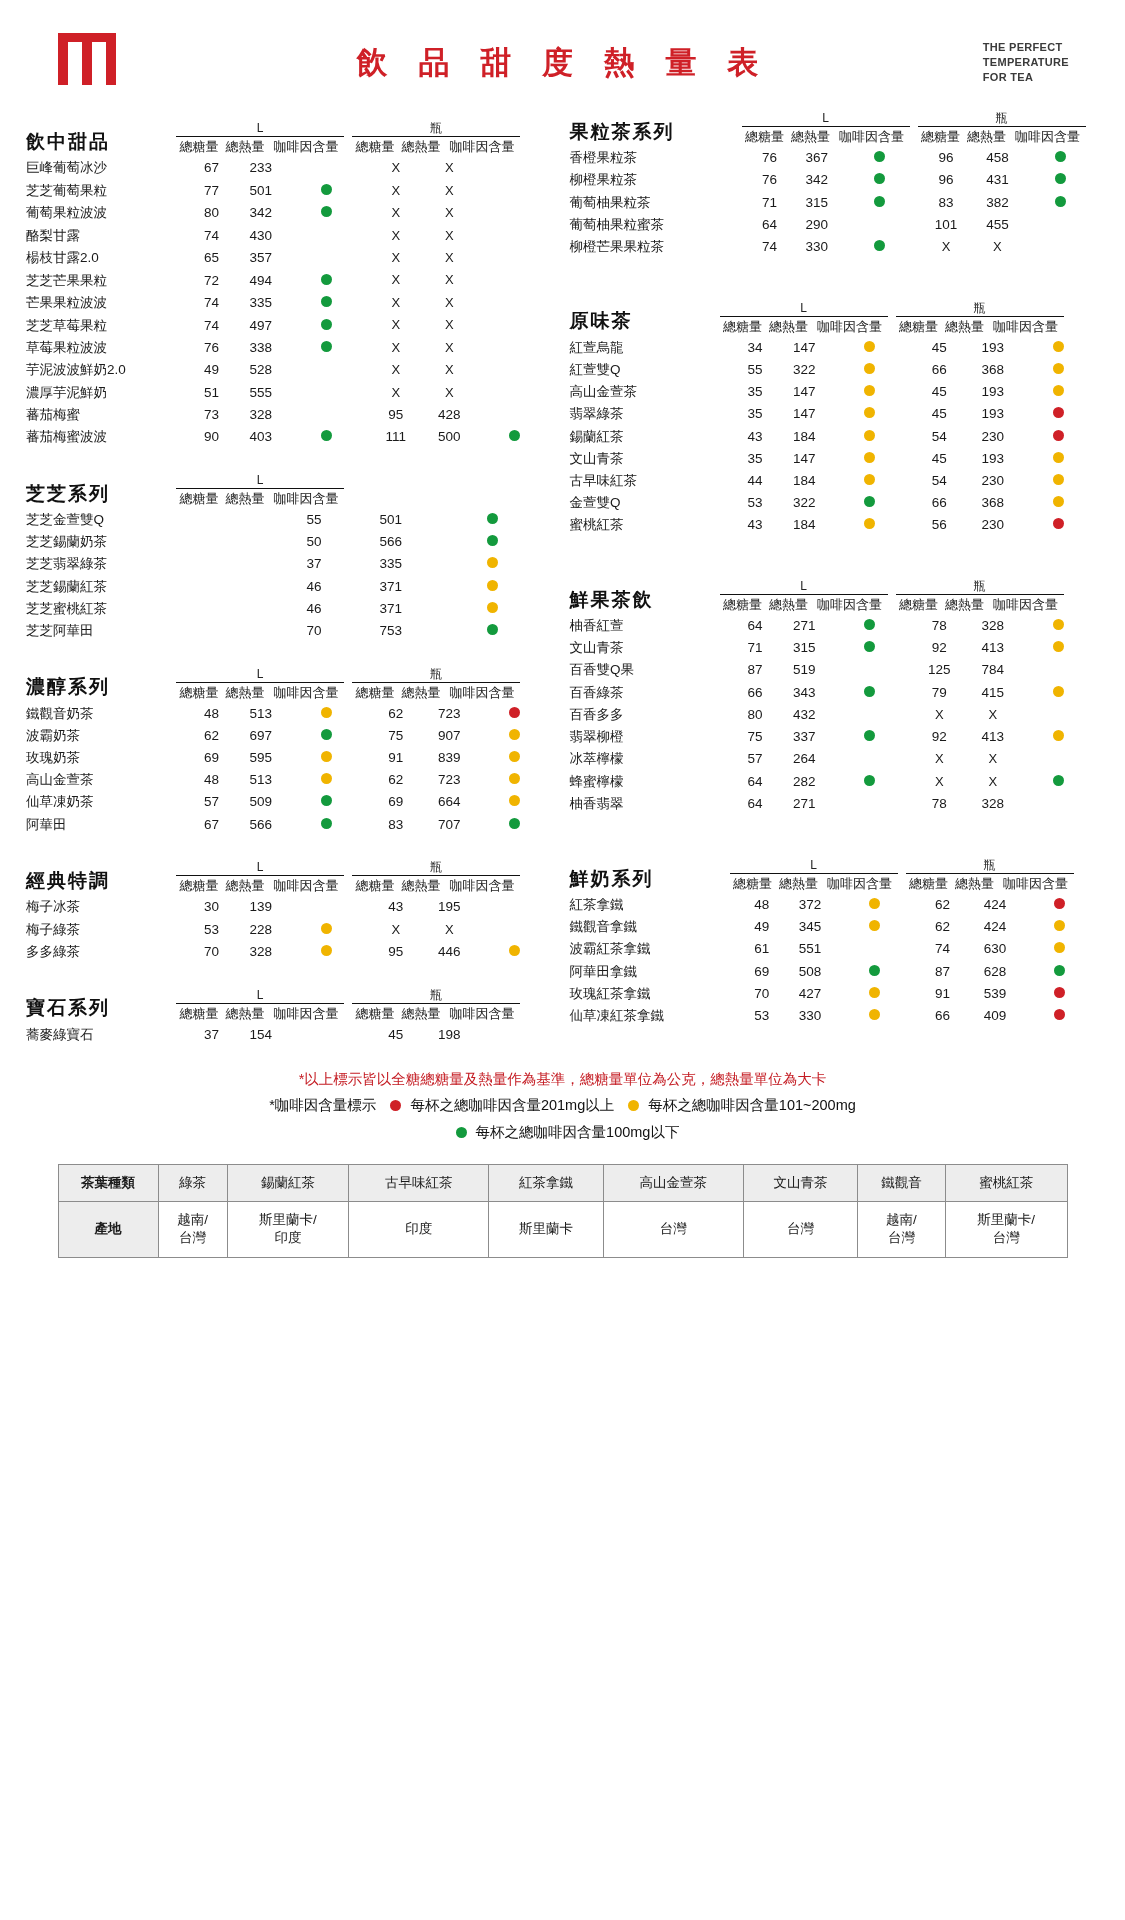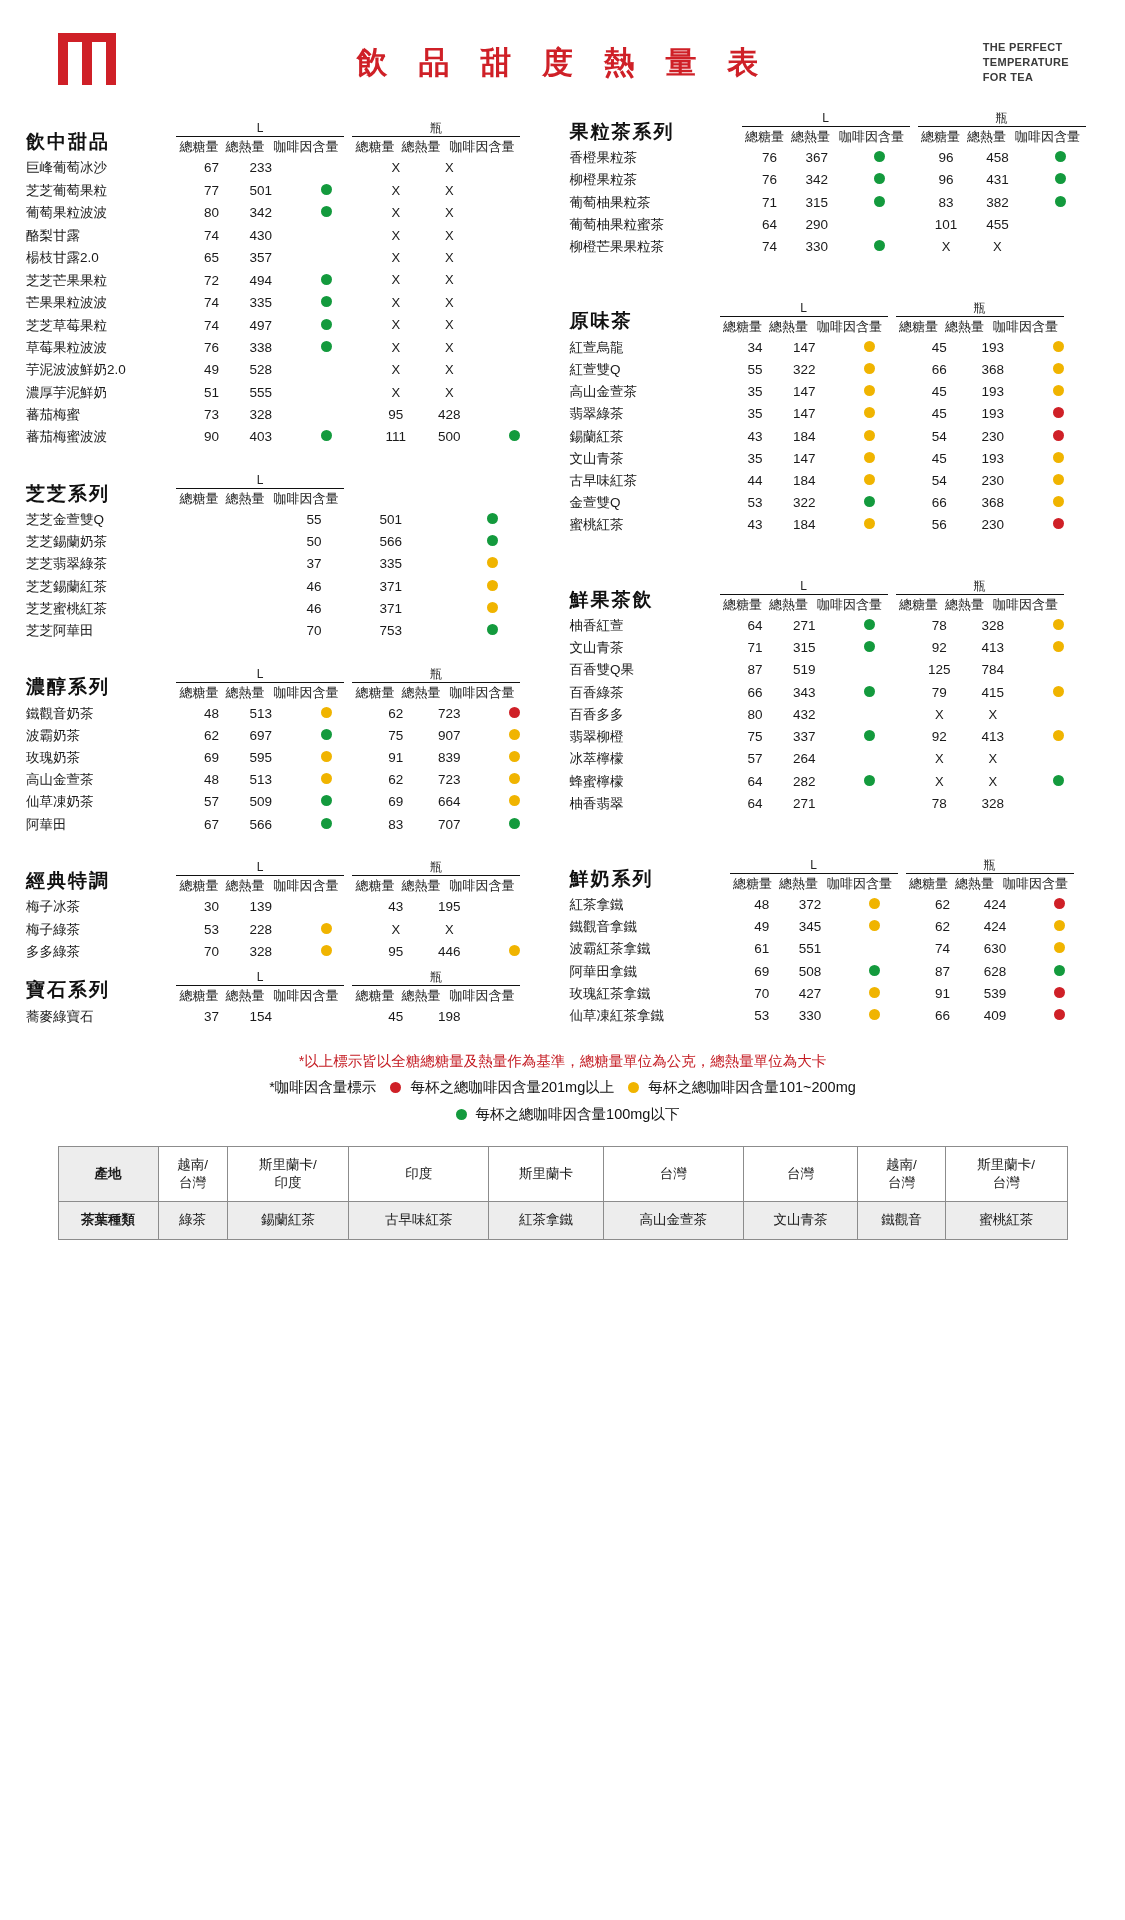--- a/index.html
+++ b/index.html
@@ -426,21 +426,21 @@
                 <td class="num" style="width:46px">70</td>
                 <td class="num" style="width:46px">328</td>
                 <td class="dot" style="width:76px"><span class="dotc y"></span></td>
                 <td class="num" style="width:54px">95</td>
                 <td class="num" style="width:46px">446</td>
                 <td class="dot" style="width:76px"><span class="dotc y"></span></td>
               </tr>
             </tbody>
           </table>
         </div>
-        <div class="block" style="margin-top: 8px;">
+        <div class="block" style="margin-top: 26px;">
           <div class="blk-head">
             <div class="blk-title" style="width:150px">寶石系列</div>
             <div class="grp-wrap">
               <div class="grp-row">
                 <div class="grp" style="width:168px;margin-left:0px">L</div>
                 <div class="grp" style="width:168px;margin-left:8px">瓶</div>
               </div>
               <div class="sub-row">
                 <div style="display:flex;width:168px;margin-left:0px">
                   <div class="sub" style="width:46px">總糖量</div>
@@ -854,37 +854,37 @@
     </div>
     <div class="line3">
       <span class="inl-dot g"></span>
       <span>每杯之總咖啡因含量100mg以下</span>
     </div>
   </div>
 
   <table class="origin">
     <tbody id="origin-body">
         <tr>
+          <td class="hd">茶葉種類</td>
+          <td class="ch">綠茶</td>
+          <td class="ch">錫蘭紅茶</td>
+          <td class="ch">古早味紅茶</td>
+          <td class="ch">紅茶拿鐵</td>
+          <td class="ch">高山金萱茶</td>
+          <td class="ch">文山青茶</td>
+          <td class="ch">鐵觀音</td>
+          <td class="ch">蜜桃紅茶</td>
+        </tr>
+        <tr>
           <td class="hd">產地</td>
           <td>越南/<br>台灣</td>
           <td>斯里蘭卡/<br>印度</td>
           <td>印度</td>
           <td>斯里蘭卡</td>
           <td>台灣</td>
           <td>台灣</td>
           <td>越南/<br>台灣</td>
           <td>斯里蘭卡/<br>台灣</td>
         </tr>
-        <tr>
-          <td class="hd">茶葉種類</td>
-          <td class="ch">綠茶</td>
-          <td class="ch">錫蘭紅茶</td>
-          <td class="ch">古早味紅茶</td>
-          <td class="ch">紅茶拿鐵</td>
-          <td class="ch">高山金萱茶</td>
-          <td class="ch">文山青茶</td>
-          <td class="ch">鐵觀音</td>
-          <td class="ch">蜜桃紅茶</td>
-        </tr>
       </tbody>
   </table>
 
 </div>
 
 </body></html>

